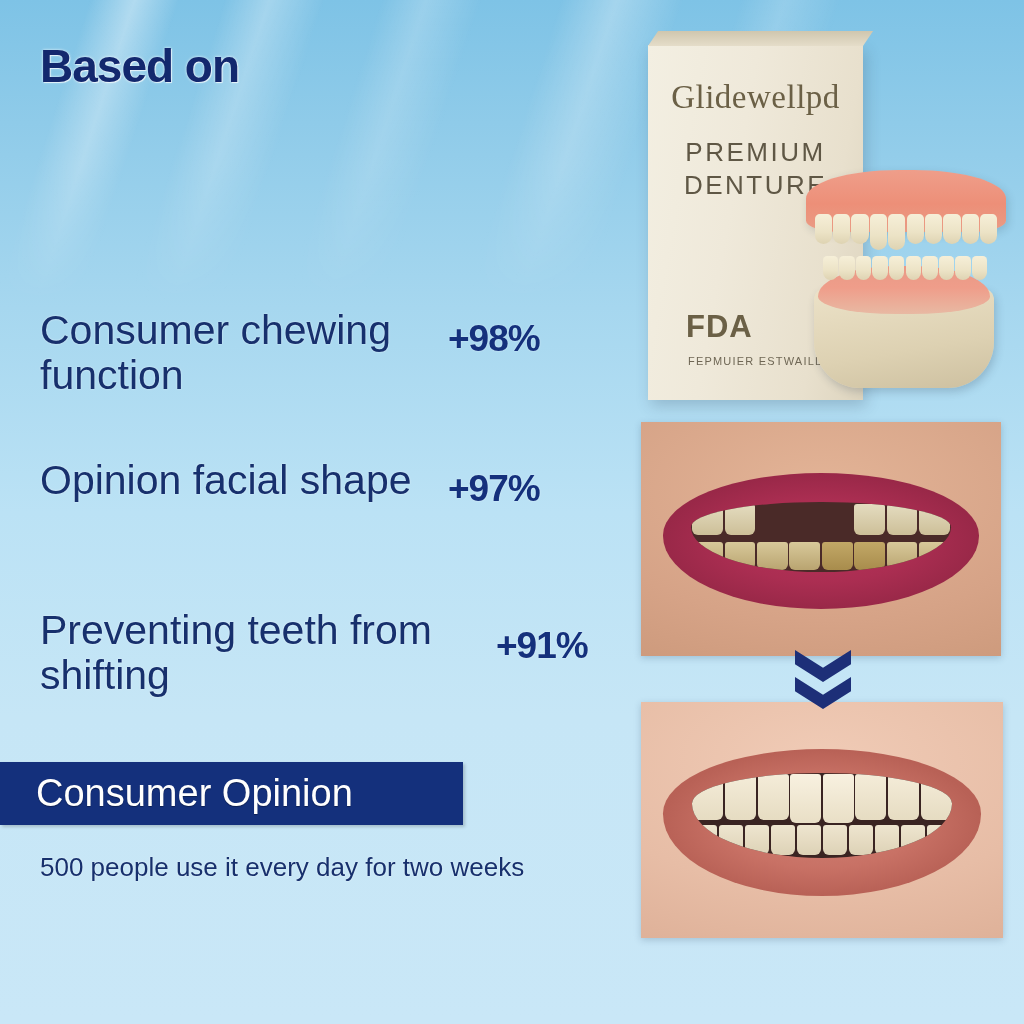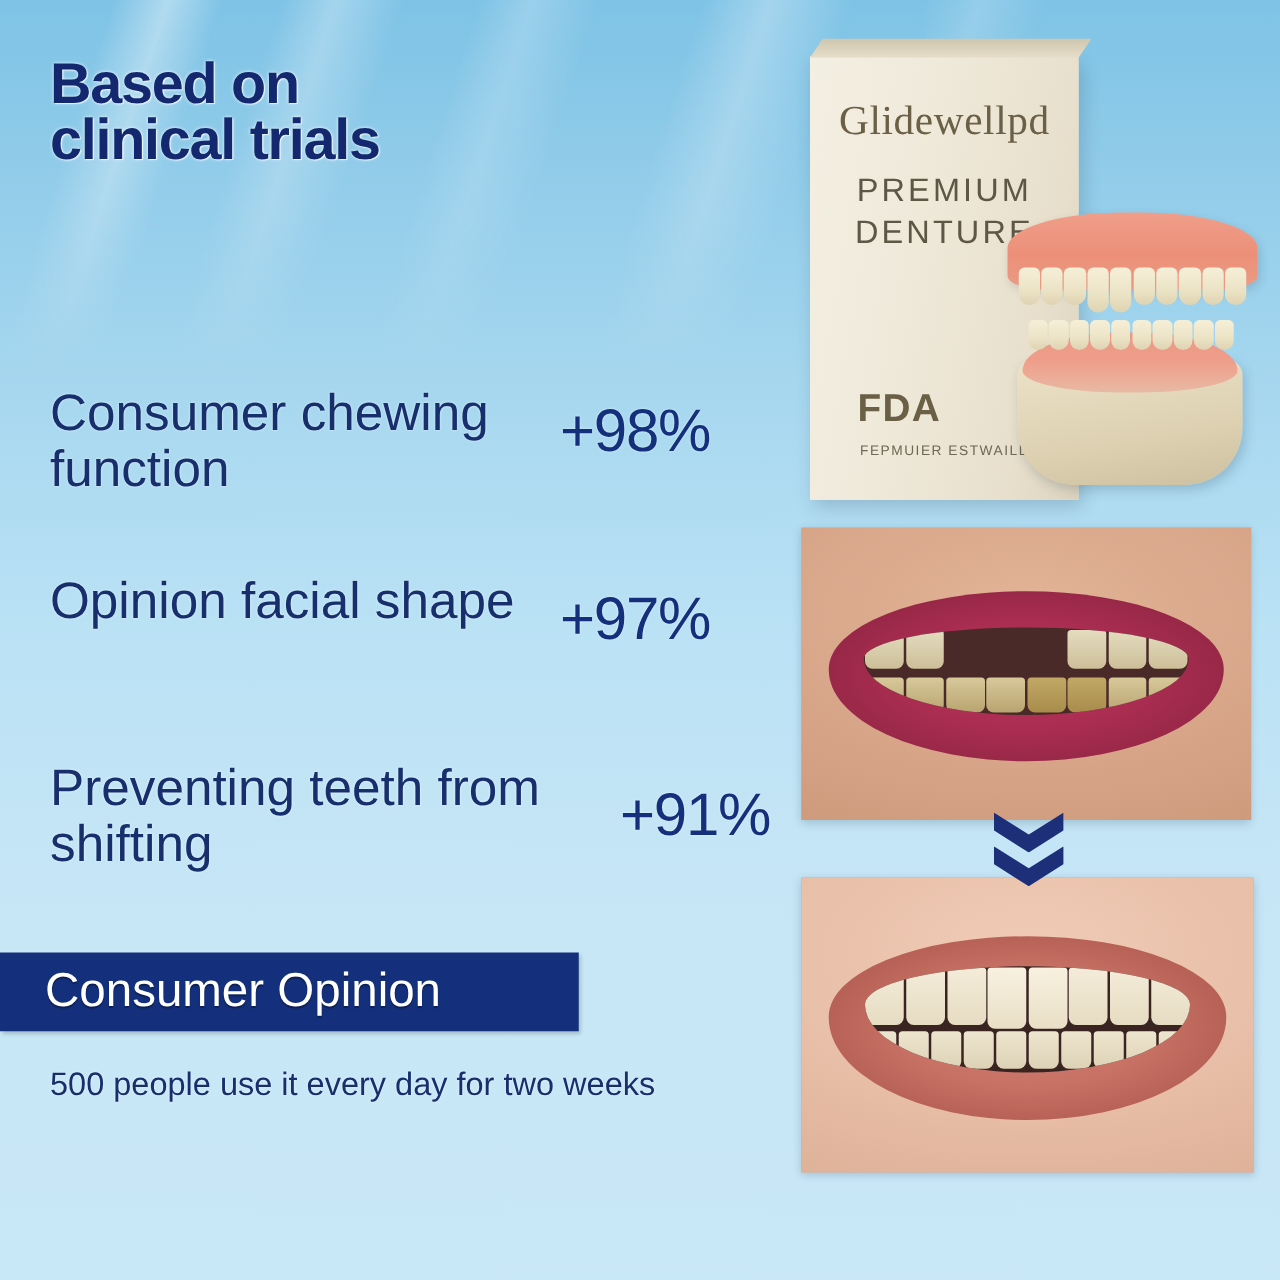--- a/index.html
+++ b/index.html
@@ -31,21 +31,21 @@
   }
   #headline .l2{display:block;}
 
   
   .benefit{position:absolute;left:40px;width:600px;display:flex;align-items:flex-start;}
   .benefit .btext{
     width:408px;font-size:41px;line-height:1.10;color:#17306d;font-weight:normal;
     text-shadow:0 0 2px rgba(255,255,255,.7);
   }
   .benefit .bval{
-    font-size:48px;font-weight:normal;color:#14307c;letter-spacing:-1px;
+    font-size:37px;font-weight:bold;color:#14307c;letter-spacing:-1px;
     text-shadow:0 0 2px rgba(255,255,255,.6);
     white-space:nowrap;
   }
   #benefit-0{top:308px;}
   #benefit-0 .bval{margin-top:10px;}
   #benefit-1{top:458px;}
   #benefit-1 .bval{margin-top:10px;}
   #benefit-2{top:608px;gap:48px;}
   #benefit-2 .bval{margin-top:17px;}
 
@@ -194,21 +194,20 @@
 </style>
 </head>
 <body>
 
 <div id="ad">
 
   <div class="streaks"></div>
 
   <div id="headline">
     <span>Based on</span>
-    <span class="l2">clinical trials</span>
   </div>
 
   <div class="benefit" id="benefit-0">
     <div class="btext">Consumer chewing function</div>
     <div class="bval">+98%</div>
   </div>
   <div class="benefit" id="benefit-1">
     <div class="btext">Opinion facial shape</div>
     <div class="bval">+97%</div>
   </div>

